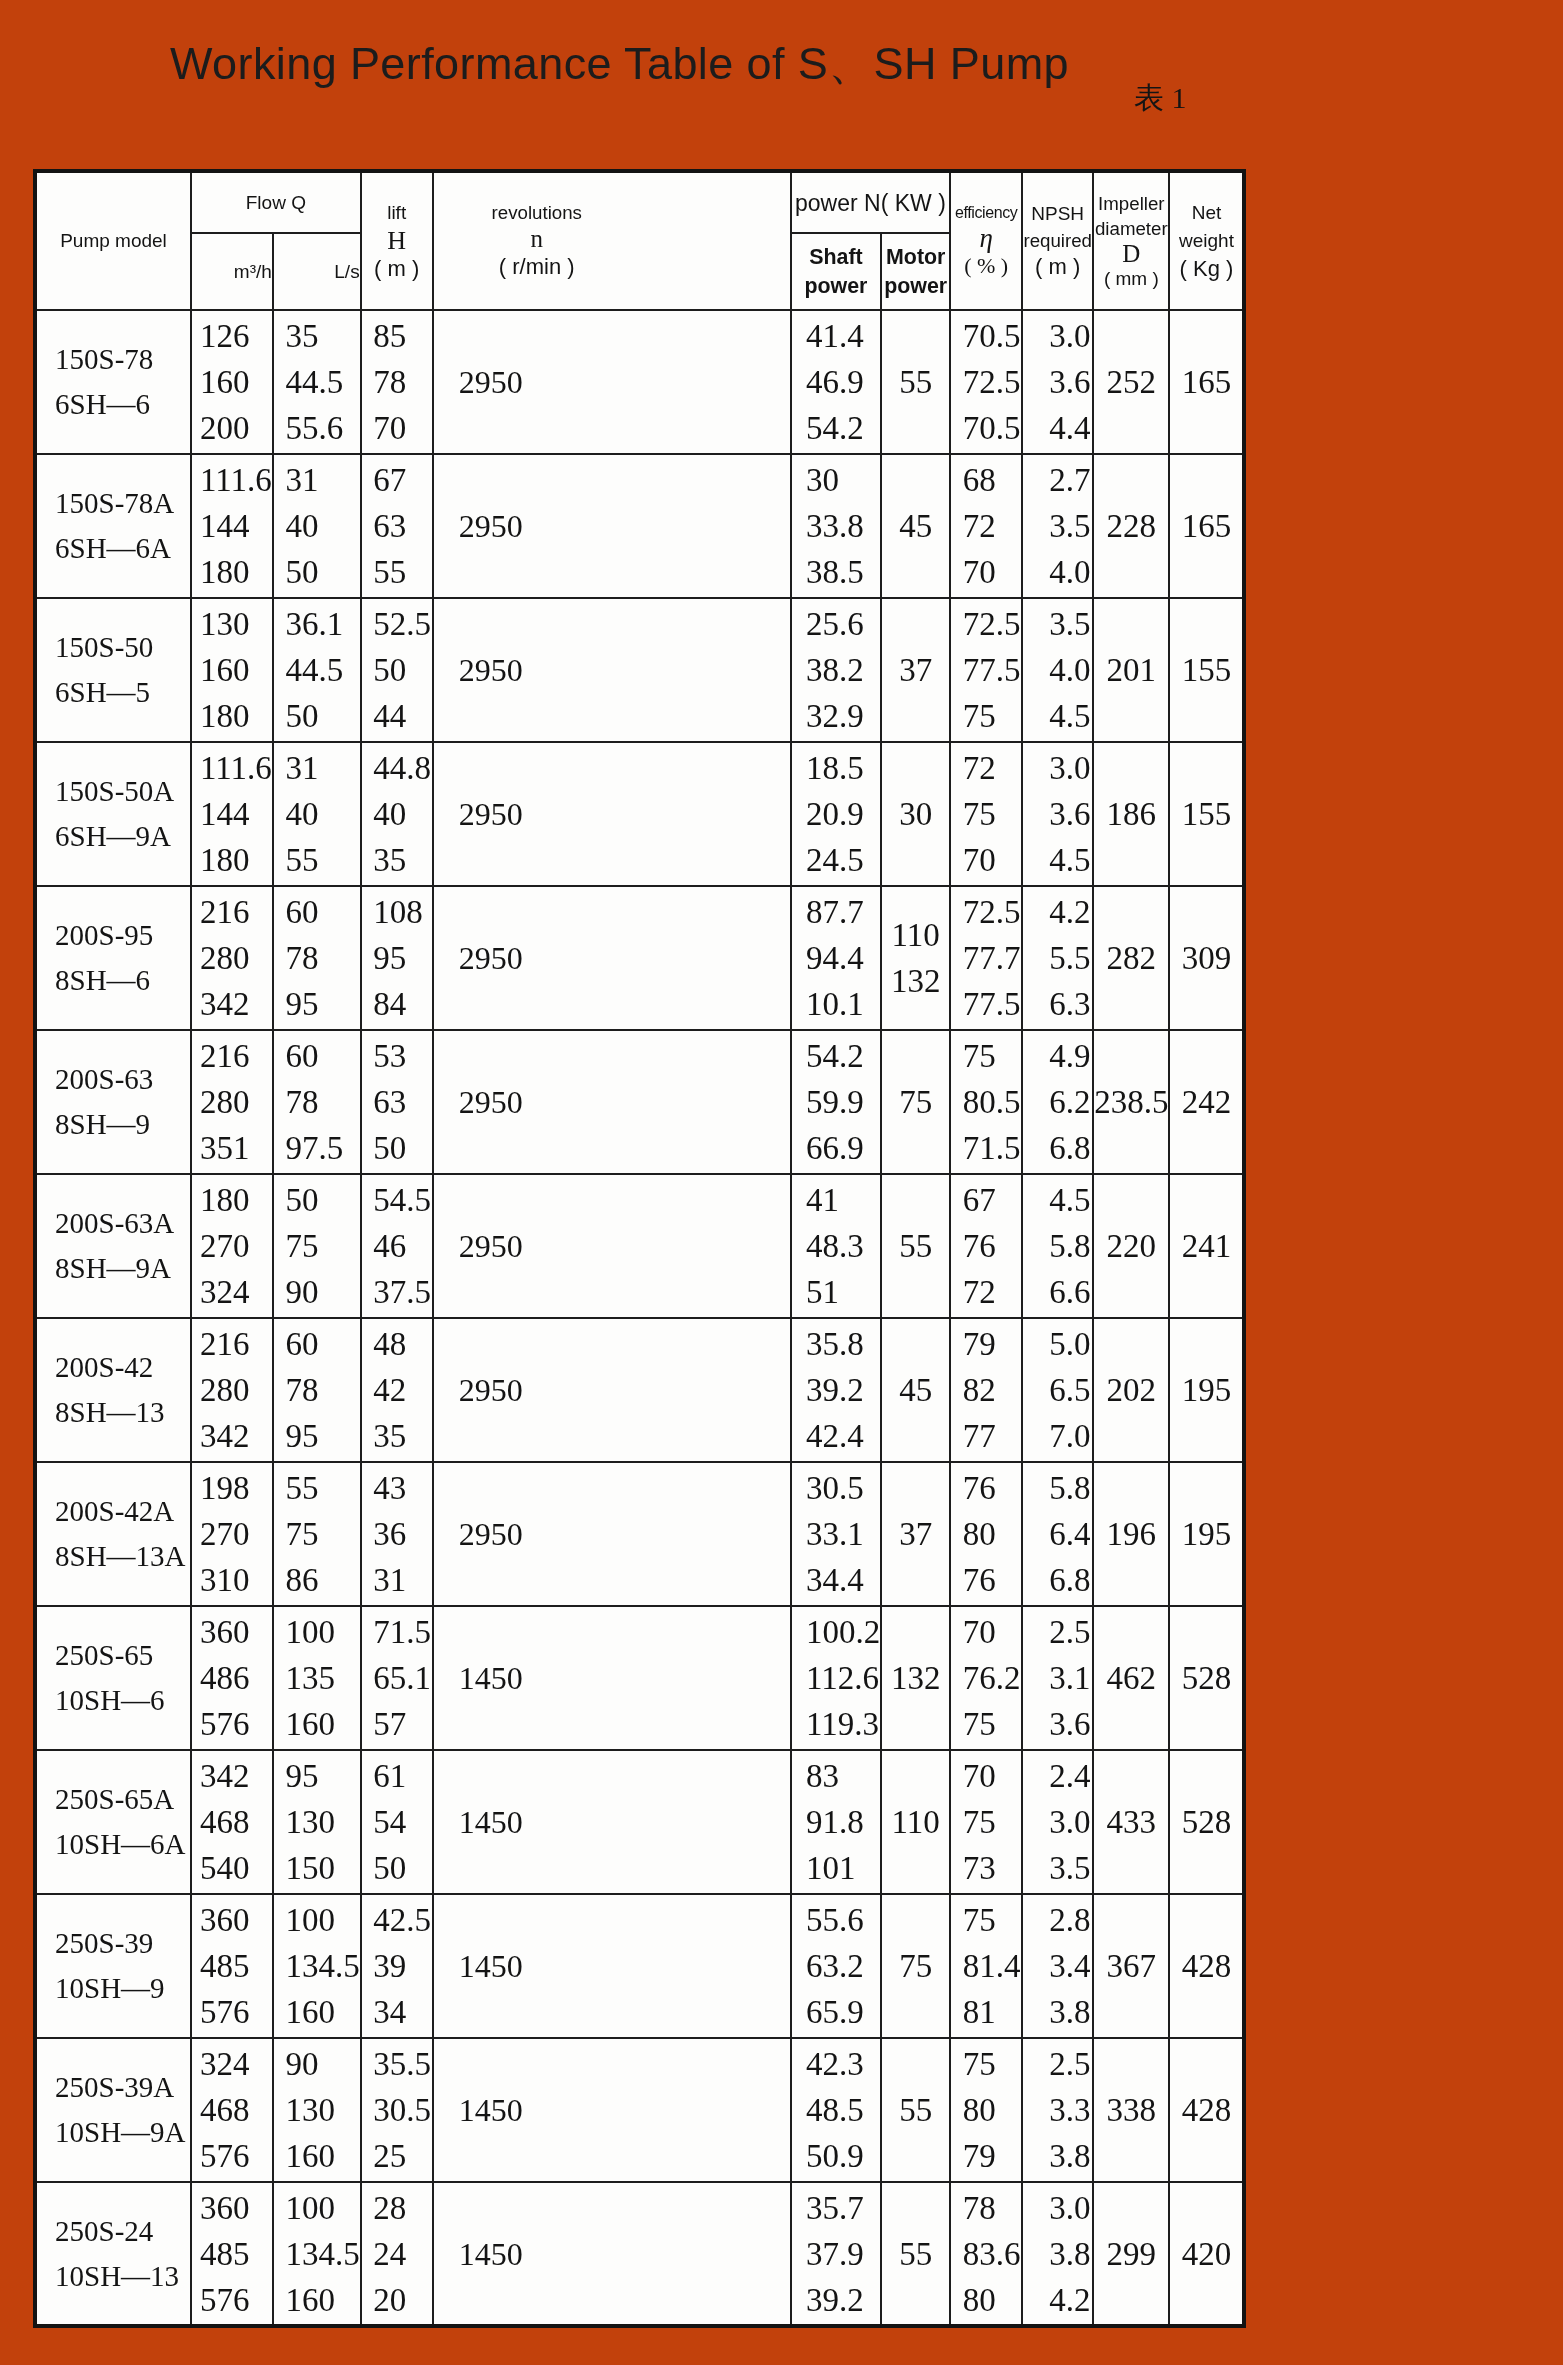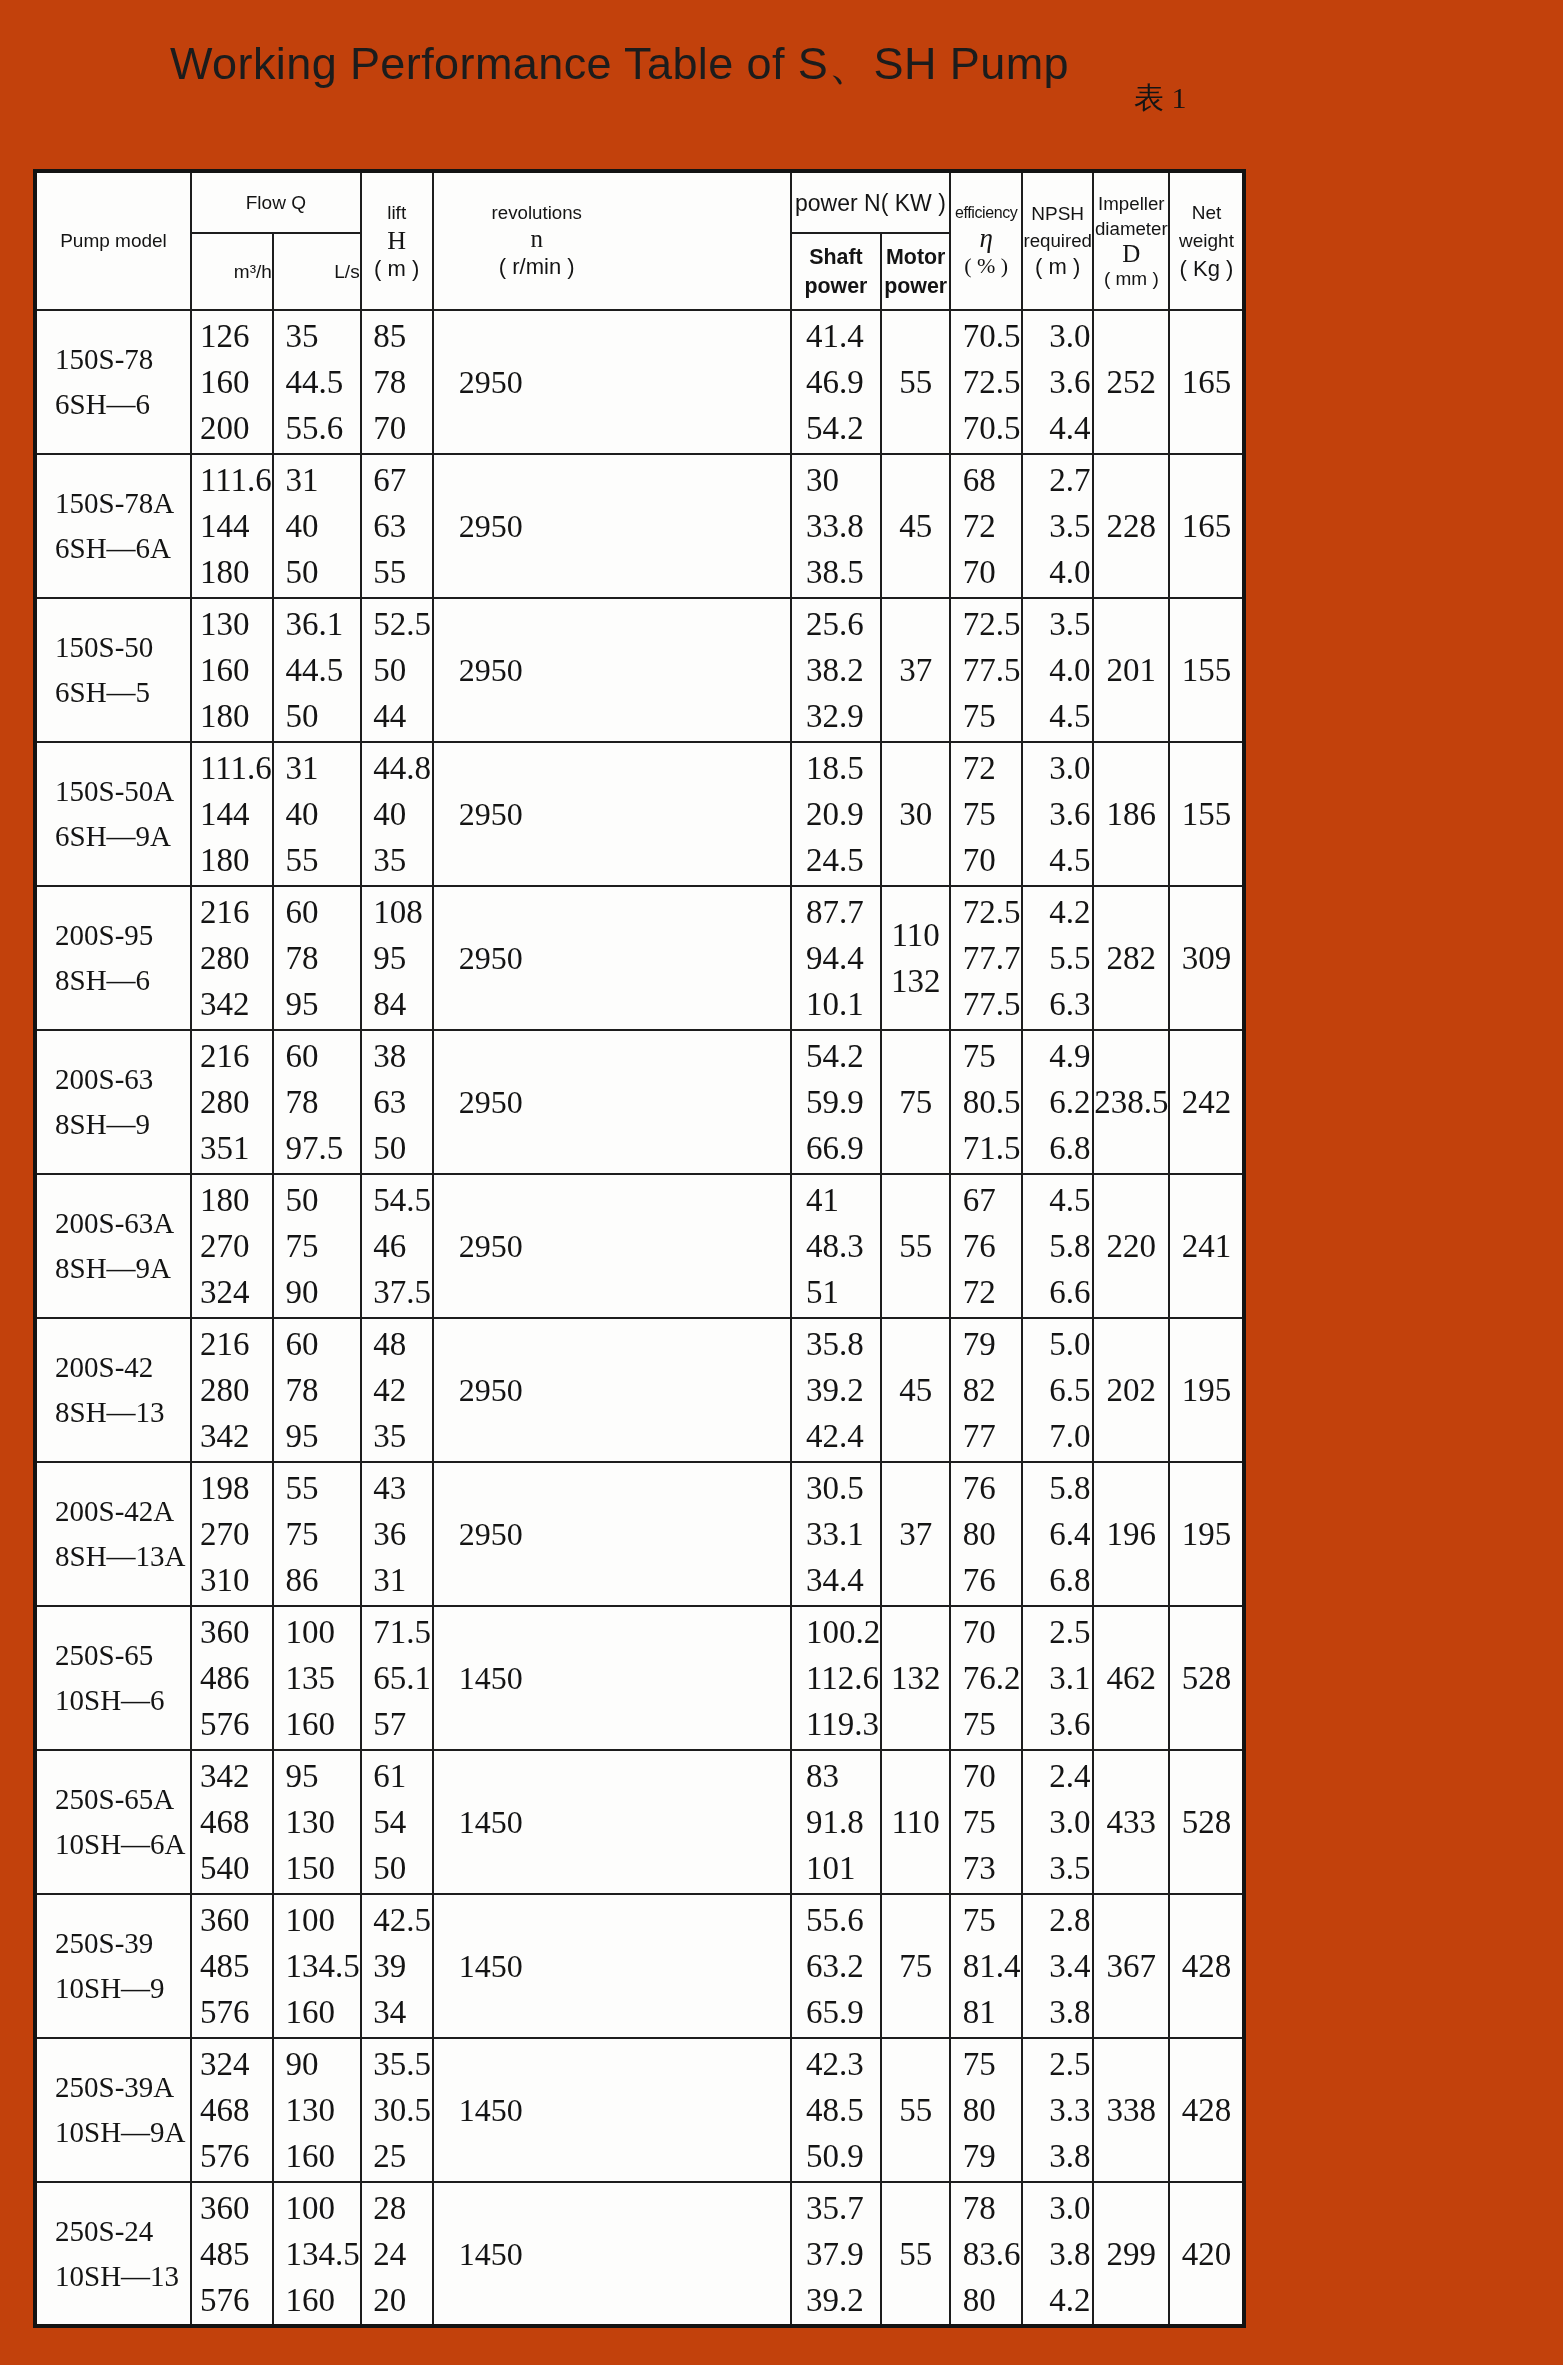--- a/index.html
+++ b/index.html
@@ -374,21 +374,21 @@
             <div class="v">216</div>
             <div class="v">280</div>
             <div class="v">351</div>
           </td>
           <td class="d c-ls">
             <div class="v">60</div>
             <div class="v">78</div>
             <div class="v">97.5</div>
           </td>
           <td class="d c-lift">
-            <div class="v">38</div>
+            <div class="v">53</div>
             <div class="v">63</div>
             <div class="v">50</div>
           </td>
           <td class="d c-rev">
             <div class="v">2950</div>
           </td>
           <td class="d c-shaft">
             <div class="v">54.2</div>
             <div class="v">59.9</div>
             <div class="v">66.9</div>

